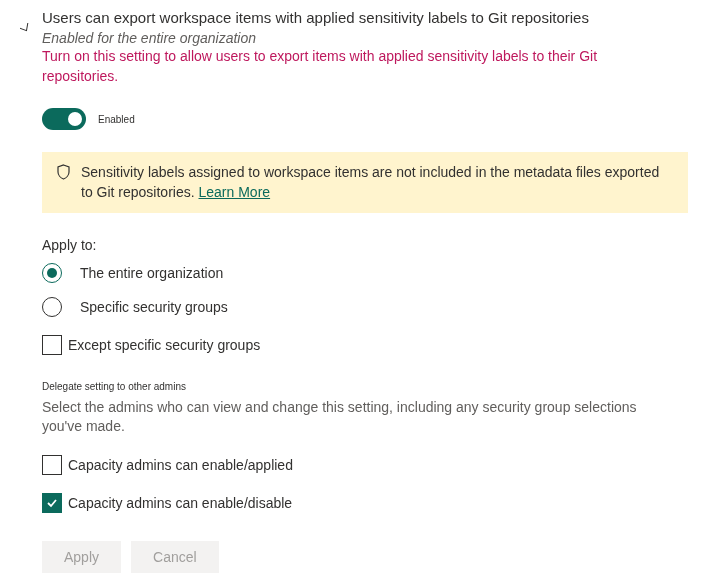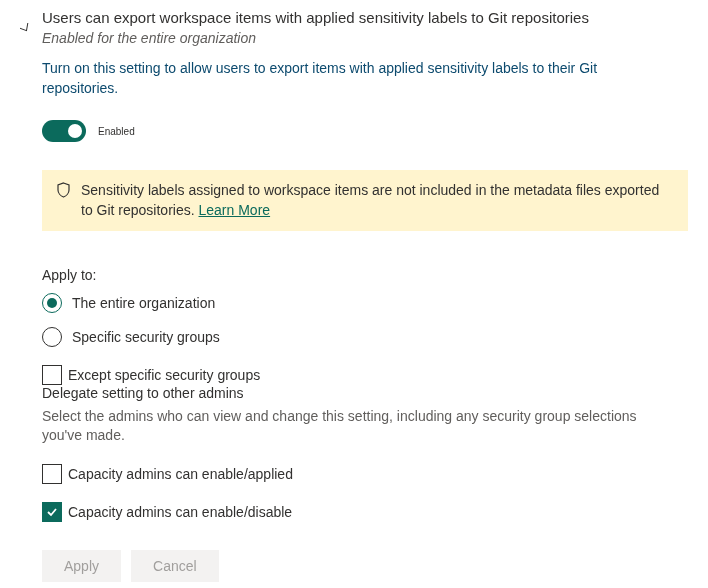--- a/index.html
+++ b/index.html
@@ -39,22 +39,21 @@
     .subtitle {
       font-style: italic;
       color: #605e5c;
       font-size: 14px;
       margin-top: 2px;
     }
     .content {
       margin-left: 22px;
     }
     .description {
-      color: #0c4a6e;
-      margin-top: 12px;
+      color: #be185d;
       line-height: 1.45;
       max-width: 600px;
     }
     .toggle-row {
       display: flex;
       align-items: center;
       gap: 12px;
       margin-top: 22px;
     }
     .toggle {
@@ -74,48 +73,48 @@
       top: 4px;
       right: 4px;
     }
     .toggle-label {
       font-size: 10px;
       color: #323130;
     }
     .info-banner {
       background: #fff4ce;
       padding: 10px 14px;
-      margin-top: 28px;
+      margin-top: 22px;
       display: flex;
       align-items: flex-start;
       gap: 10px;
       line-height: 1.45;
     }
     .shield-icon {
       flex-shrink: 0;
       margin-top: 2px;
     }
     .info-text {
       color: #323130;
     }
     .learn-more {
       color: #0b6a5c;
       text-decoration: underline;
       cursor: pointer;
     }
     .section-label {
       font-size: 14px;
       color: #323130;
-      margin-top: 36px;
+      margin-top: 24px;
       margin-bottom: 10px;
     }
     .radio-row {
       display: flex;
       align-items: center;
-      gap: 10px;
+      gap: 18px;
       margin-bottom: 14px;
       cursor: pointer;
     }
     .radio {
       width: 20px;
       height: 20px;
       border: 1.5px solid #323130;
       border-radius: 50%;
       display: flex;
       align-items: center;
@@ -148,22 +147,23 @@
       flex-shrink: 0;
     }
     .checkbox.checked {
       background: #0b6a5c;
       border-color: #0b6a5c;
     }
     .checkmark {
       color: #fff;
     }
     .delegate-title {
-      font-size: 14px;
-      color: #323130;
+      font-size: 10px;
+      color: #323130;
+      margin-top: 26px;
     }
     .delegate-desc {
       color: #605e5c;
       margin-top: 6px;
       line-height: 1.4;
       max-width: 600px;
     }
     .button-row {
       display: flex;
       gap: 10px;

